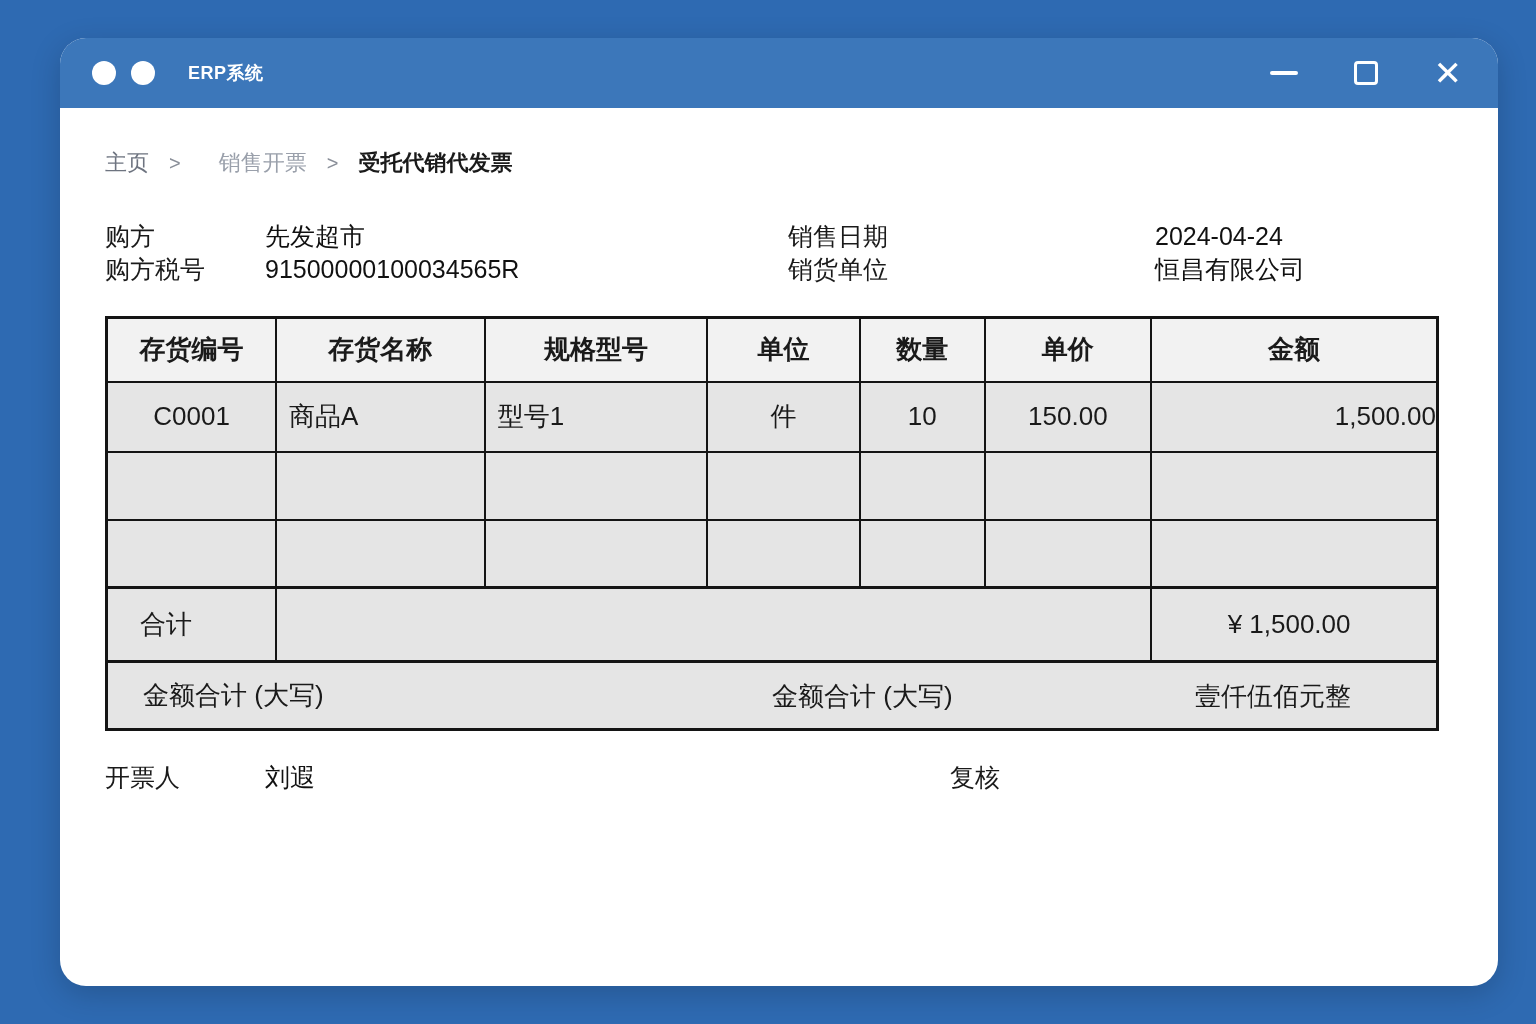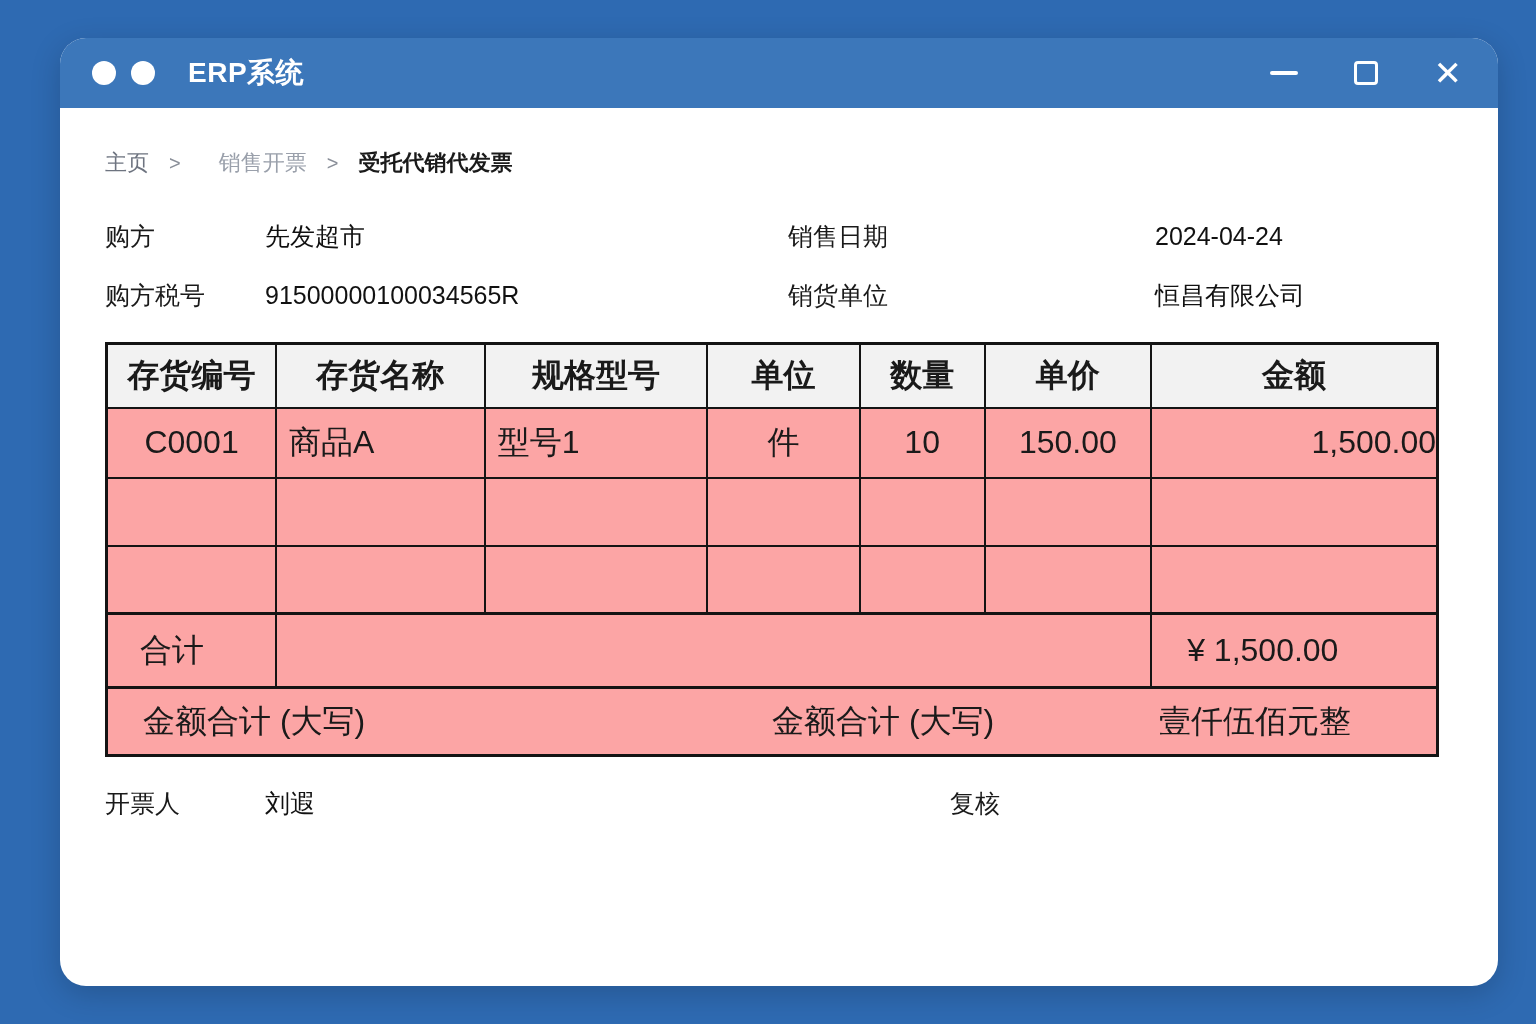--- a/index.html
+++ b/index.html
@@ -27,21 +27,21 @@
   }
   .traffic { display: flex; gap: 15px; align-items: center; }
   .circle {
     width: 24px; height: 24px;
     border-radius: 50%;
     background: #ffffff;
     cursor: pointer;
   }
   .win-title {
     color: #ffffff;
-    font-size: 28px;
+    font-size: 18px;
     font-weight: 700;
     margin-left: 33px;
     letter-spacing: 0.5px;
   }
   .win-controls {
     margin-left: auto;
     display: flex;
     align-items: center;
     gap: 56px;
   }
@@ -79,55 +79,54 @@
     font-size: 30px;
     color: #111111;
     padding-right: 70px;
     padding-bottom: 2px;
   }
 
   .info-grid {
     margin-top: 42px;
     display: grid;
     grid-template-columns: 160px 523px 367px 1fr;
-    row-gap: 26px;
     font-size: 25px;
     align-items: center;
   }
   .info-label { color: #1a1a1a; }
   .info-value { color: #111111; font-weight: 500; }
 
   table.items {
     margin-top: 30px;
     width: 1334px;
     border-collapse: collapse;
     table-layout: fixed;
     border: 3px solid #141414;
-    font-size: 32px;
+    font-size: 26px;
   }
   table.items th, table.items td {
     border: 2px solid #141414;
     overflow: hidden;
     white-space: nowrap;
   }
   table.items thead th {
     background: #f2f2f2;
     height: 64px;
     font-weight: 600;
     text-align: center;
   }
-  table.items td { height: 68px; background: #fca5a5; }
+  table.items td { height: 68px; background: #e5e5e5; }
   tr.data-row td { height: 70px; }
   .cell-center { text-align: center; }
   .cell-left { text-align: left; padding-left: 12px; }
   .cell-right { text-align: right; }
 
   tr.total-row td { height: 74px; border-top: 3px solid #141414; }
   .total-label-cell { padding-left: 32px; font-weight: 500; }
-  .total-amount-cell { text-align: left; padding-right: 45px; padding-left: 35px; }
+  .total-amount-cell { text-align: center; padding-right: 45px; padding-left: 35px; }
 
   tr.words-row td {
     height: 68px;
     border-top: 3px solid #141414;
     position: relative;
     padding-left: 35px;
   }
   .words-center {
     position: absolute;
     left: 50%;

